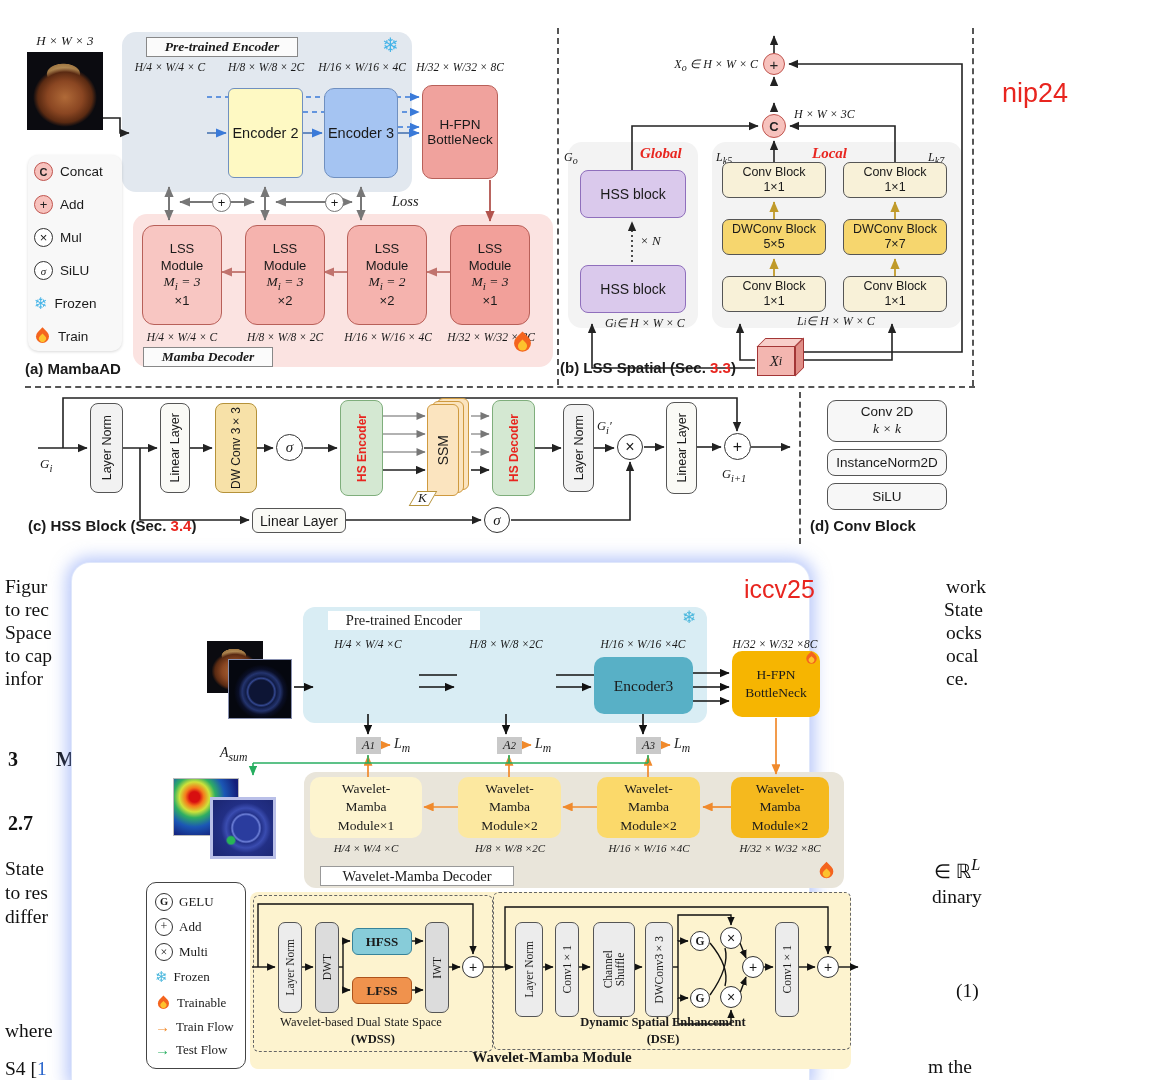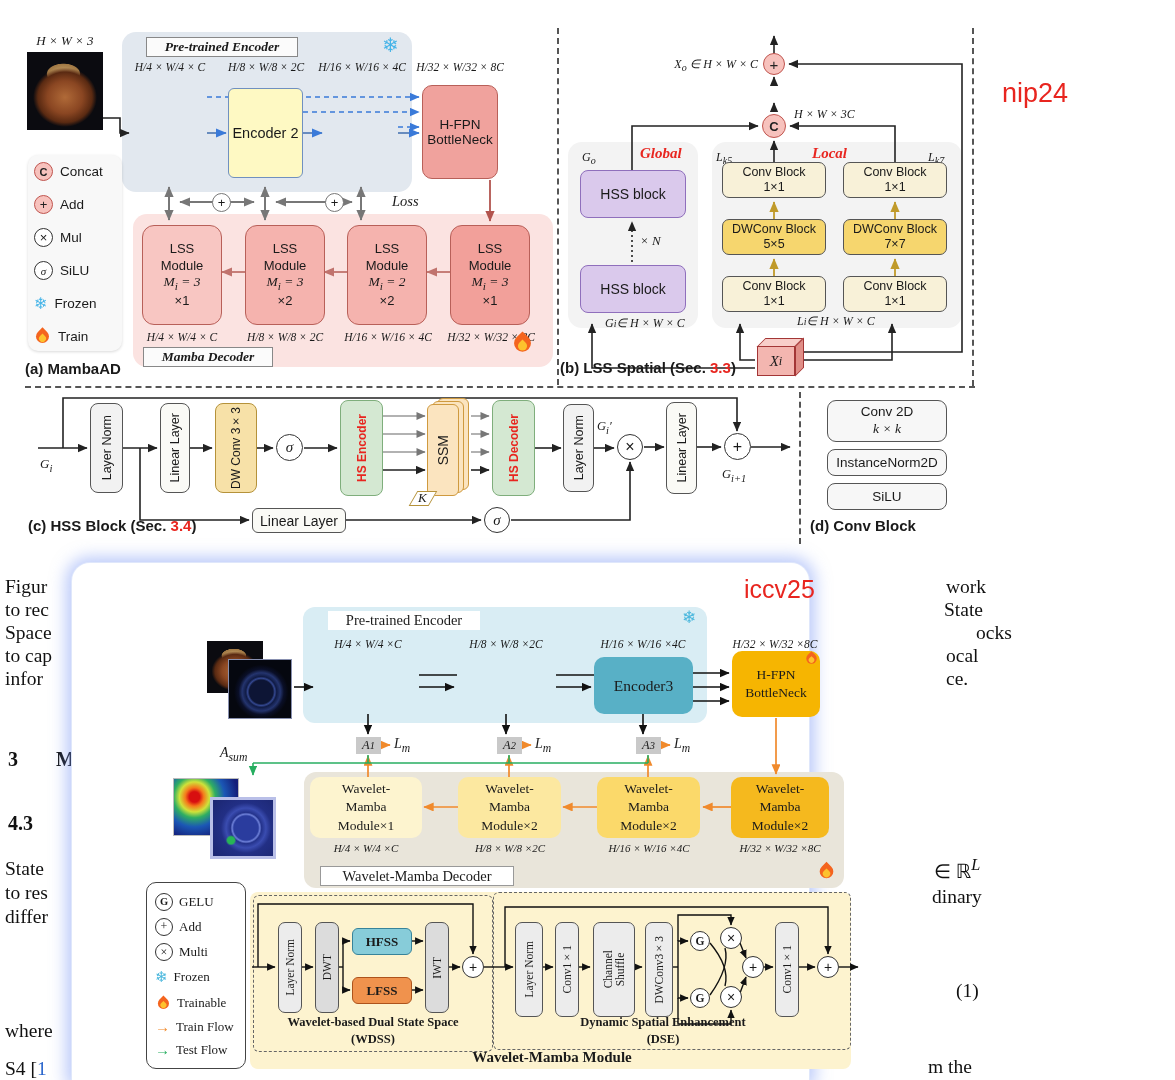--- a/index.html
+++ b/index.html
@@ -155,20 +155,21 @@
 
   <div class="a fx whitebox m" style="left:146px;top:37px;width:152px;height:20px;font-size:13.5px;font-weight:bold">Pre-trained  Encoder</div>
   <div class="a snow" style="left:382px;top:33px;font-size:20px">❄</div>
 
   <div class="a fx m" style="left:127px;top:61px;width:86px;font-size:11.5px">H/4 × W/4 × C</div>
   <div class="a fx m" style="left:222px;top:61px;width:88px;font-size:11.5px">H/8 × W/8 × 2C</div>
   <div class="a fx m" style="left:316px;top:61px;width:92px;font-size:11.5px">H/16 × W/16 × 4C</div>
   <div class="a fx m" style="left:414px;top:61px;width:92px;font-size:11.5px">H/32 × W/32 × 8C</div>
 
   <div class="a fx box" style="left:228px;top:88px;width:75px;height:90px;background:#fef9c3;border-color:#7090c0;border-radius:6px;font-size:14.5px">Encoder 2</div>
+  <div class="a fx box" style="left:324px;top:88px;width:74px;height:90px;background:#a5c4f2;border-color:#7090c0;border-radius:10px;font-size:14.5px">Encoder 3</div>
   <div class="a fx col box" style="left:422px;top:85px;width:76px;height:94px;background:#f0a29d;border-color:#b86059;border-radius:10px;font-size:13.5px">
     <span>H-FPN</span>
     <span>BottleNeck</span>
   </div>
 
   <div class="a" style="left:34px;top:162px;width:84px;height:184px;display:flex;flex-direction:column;justify-content:space-between">
     <div class="fx" style="justify-content:flex-start;gap:7px">
       <span class="circ pinkc" style="width:17px;height:17px;font-size:11px;font-weight:bold">C</span>
       <span style="font-size:13.5px">Concat</span>
       </div>
@@ -243,21 +244,21 @@
   <div class="a cap" style="left:25px;top:360px">(a) MambaAD</div>
 
   <div class="a m" style="left:650px;top:57px;width:108px;font-size:12px;text-align:right"><i>X</i><sub>o</sub><span> ∈ H × W × C</span></div>
   <div class="a circ pinkc" style="left:763px;top:53px;width:22px;height:22px;font-size:15px">
       <span>+</span>
     </div>
   <div class="a circ pinkc" style="left:762px;top:114px;width:24px;height:24px;font-size:13px;font-weight:bold">C</div>
   <div class="a m" style="left:794px;top:107px;font-size:12px">H × W × 3C</div>
 
   <div class="a m red" style="left:640px;top:145px;font-size:15px;font-weight:bold">Global</div>
-  <div class="a m" style="left:582px;top:150px;font-size:12px"><i>G</i><sub>o</sub></div>
+  <div class="a m" style="left:564px;top:150px;font-size:12px"><i>G</i><sub>o</sub></div>
   <div class="a fx box" style="left:580px;top:170px;width:106px;height:48px;background:#dac9ec;border-color:#8f6fbc;font-size:14px">HSS block</div>
   <div class="a m" style="left:640px;top:233px;font-size:13px">× N</div>
   <div class="a fx box" style="left:580px;top:265px;width:106px;height:48px;background:#dac9ec;border-color:#8f6fbc;font-size:14px">HSS block</div>
   <div class="a fx m" style="left:586px;top:316px;width:118px;font-size:12px">
       <i>G</i>
       <sub>i</sub>
       <span> ∈ H × W × C</span>
     </div>
 
   <div class="a m red" style="left:812px;top:145px;font-size:15px;font-weight:bold">Local</div>
@@ -354,30 +355,30 @@
   <div class="a fx box" style="left:827px;top:483px;width:120px;height:27px;background:#f7f7f7;font-size:13.5px">SiLU</div>
   <div class="a cap" style="left:810px;top:517px">(d) Conv Block</div>
 
   <div class="a ptx" style="left:5px;top:576px">Figur</div>
   <div class="a ptx" style="left:5px;top:599px">to rec</div>
   <div class="a ptx" style="left:5px;top:622px">Space</div>
   <div class="a ptx" style="left:5px;top:645px">to cap</div>
   <div class="a ptx" style="left:5px;top:668px">infor</div>
   <div class="a ptx" style="left:8px;top:748px;font-weight:bold;font-size:20px">3</div>
   <div class="a ptx" style="left:56px;top:748px;font-weight:bold;font-size:20px">M</div>
-  <div class="a ptx" style="left:8px;top:812px;font-weight:bold;font-size:20px">4.3</div>
+  <div class="a ptx" style="left:8px;top:812px;font-weight:bold;font-size:20px">2.7</div>
   <div class="a ptx" style="left:5px;top:858px">State</div>
   <div class="a ptx" style="left:5px;top:882px">to res</div>
   <div class="a ptx" style="left:5px;top:906px">differ</div>
   <div class="a ptx" style="left:5px;top:1020px">where</div>
   <div class="a ptx" style="left:5px;top:1058px"><span>S4 [</span><span style="color:#2b66cc">1</span></div>
 
   <div class="a ptx" style="left:946px;top:576px">work</div>
   <div class="a ptx" style="left:944px;top:599px">State</div>
-  <div class="a ptx" style="left:976px;top:622px">ocks</div>
+  <div class="a ptx" style="left:946px;top:622px">ocks</div>
   <div class="a ptx" style="left:946px;top:645px">ocal</div>
   <div class="a ptx" style="left:946px;top:668px">ce.</div>
   <div class="a ptx" style="left:934px;top:856px"><span>∈ ℝ</span><sup style="font-style:italic">L</sup></div>
   <div class="a ptx" style="left:932px;top:886px">dinary</div>
   <div class="a ptx" style="left:956px;top:980px">(1)</div>
   <div class="a ptx" style="left:928px;top:1056px">m the</div>
 
   <div class="a" style="left:72px;top:563px;width:737px;height:517px;background:#fff;border-radius:18px 18px 0 0;
               box-shadow:0 0 0 1px #dfe7fb, 0 0 16px 6px rgba(120,150,245,.5);z-index:10">
 
@@ -578,21 +579,21 @@
         <span class="vt serif" style="font-size:11.5px">DWT</span>
       </div>
     <div class="a fx box serif" style="left:280px;top:365px;width:60px;height:27px;background:#87ccd9;border-color:#37839a;border-radius:6px;font-size:13px;font-weight:bold">HFSS</div>
     <div class="a fx box serif" style="left:280px;top:414px;width:60px;height:27px;background:#f0924d;border-color:#ad531c;border-radius:6px;font-size:13px;font-weight:bold">LFSS</div>
     <div class="a fx box" style="left:353px;top:359px;width:24px;height:91px;background:#dcdcdc;border-radius:7px">
         <span class="vt serif" style="font-size:11.5px">IWT</span>
       </div>
     <div class="a circ" style="left:390px;top:393px;width:22px;height:22px;font-size:14px">
         <span>+</span>
       </div>
-    <div class="a fx serif" style="left:201px;top:452px;width:200px;font-size:12.5px;font-weight:bold">Wavelet-based Dual State Space</div>
+    <div class="a fx serif" style="left:189px;top:452px;width:200px;font-size:12.5px;font-weight:normal">Wavelet-based Dual State Space</div>
     <div class="a fx serif" style="left:201px;top:469px;width:200px;font-size:12.5px;font-weight:bold">(WDSS)</div>
 
     <div class="a fx box" style="left:443px;top:359px;width:28px;height:95px;background:#ececec;border-radius:7px">
         <span class="vt serif" style="font-size:11.5px">Layer Norm</span>
       </div>
     <div class="a fx box" style="left:483px;top:359px;width:24px;height:95px;background:#ececec;border-radius:7px">
         <span class="vt serif" style="font-size:11.5px">Conv1×1</span>
       </div>
     <div class="a fx box" style="left:521px;top:359px;width:42px;height:95px;background:#ececec;border-radius:7px">
         <span class="vt serif" style="font-size:11.5px;white-space:pre-line;text-align:center">Channel

